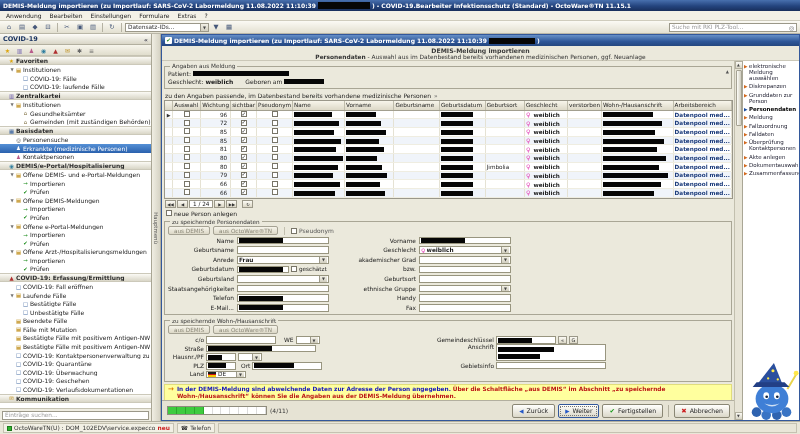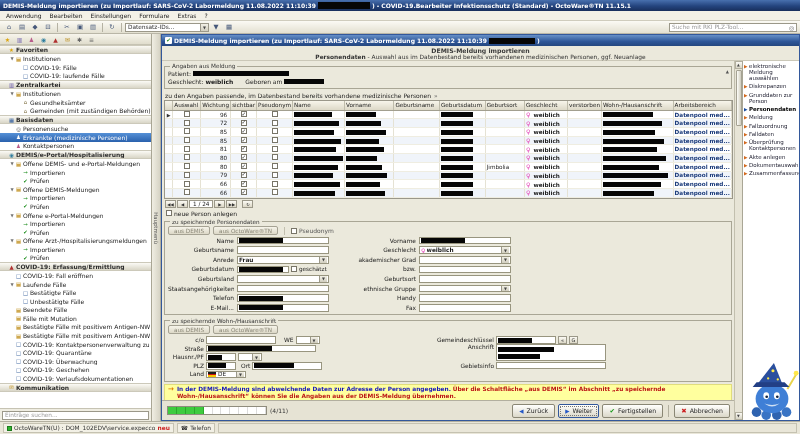--- a/index.html
+++ b/index.html
@@ -176,20 +176,24 @@
     </span>
   <div class="tsearch">
     <input placeholder="Suche mit RKI PLZ-Tool..." style="">
     <span class="sic">◎</span>
   </div>
 </div>
 
 <div class="content">
 
   <div class="sidebar">
+    <div class="sb-head">
+      <span>COVID-19</span>
+      <span class="collapse">«</span>
+    </div>
     <div class="sb-icons" id="sb-icons">
         <span class="tbtn" style="color: rgb(220, 165, 15);">★</span>
         <span class="tbtn" style="color: rgb(106, 90, 173);">▥</span>
         <span class="tbtn" style="color: rgb(184, 90, 138);">♟</span>
         <span class="tbtn" style="color: rgb(46, 125, 158);">◉</span>
         <span class="tbtn" style="color: rgb(176, 48, 48);">▲</span>
         <span class="tbtn" style="color: rgb(184, 134, 11);">✉</span>
         <span class="tbtn" style="color: rgb(102, 102, 102);">✱</span>
         <span class="tbtn" style="color: rgb(102, 102, 102);">≡</span>
       </div>

